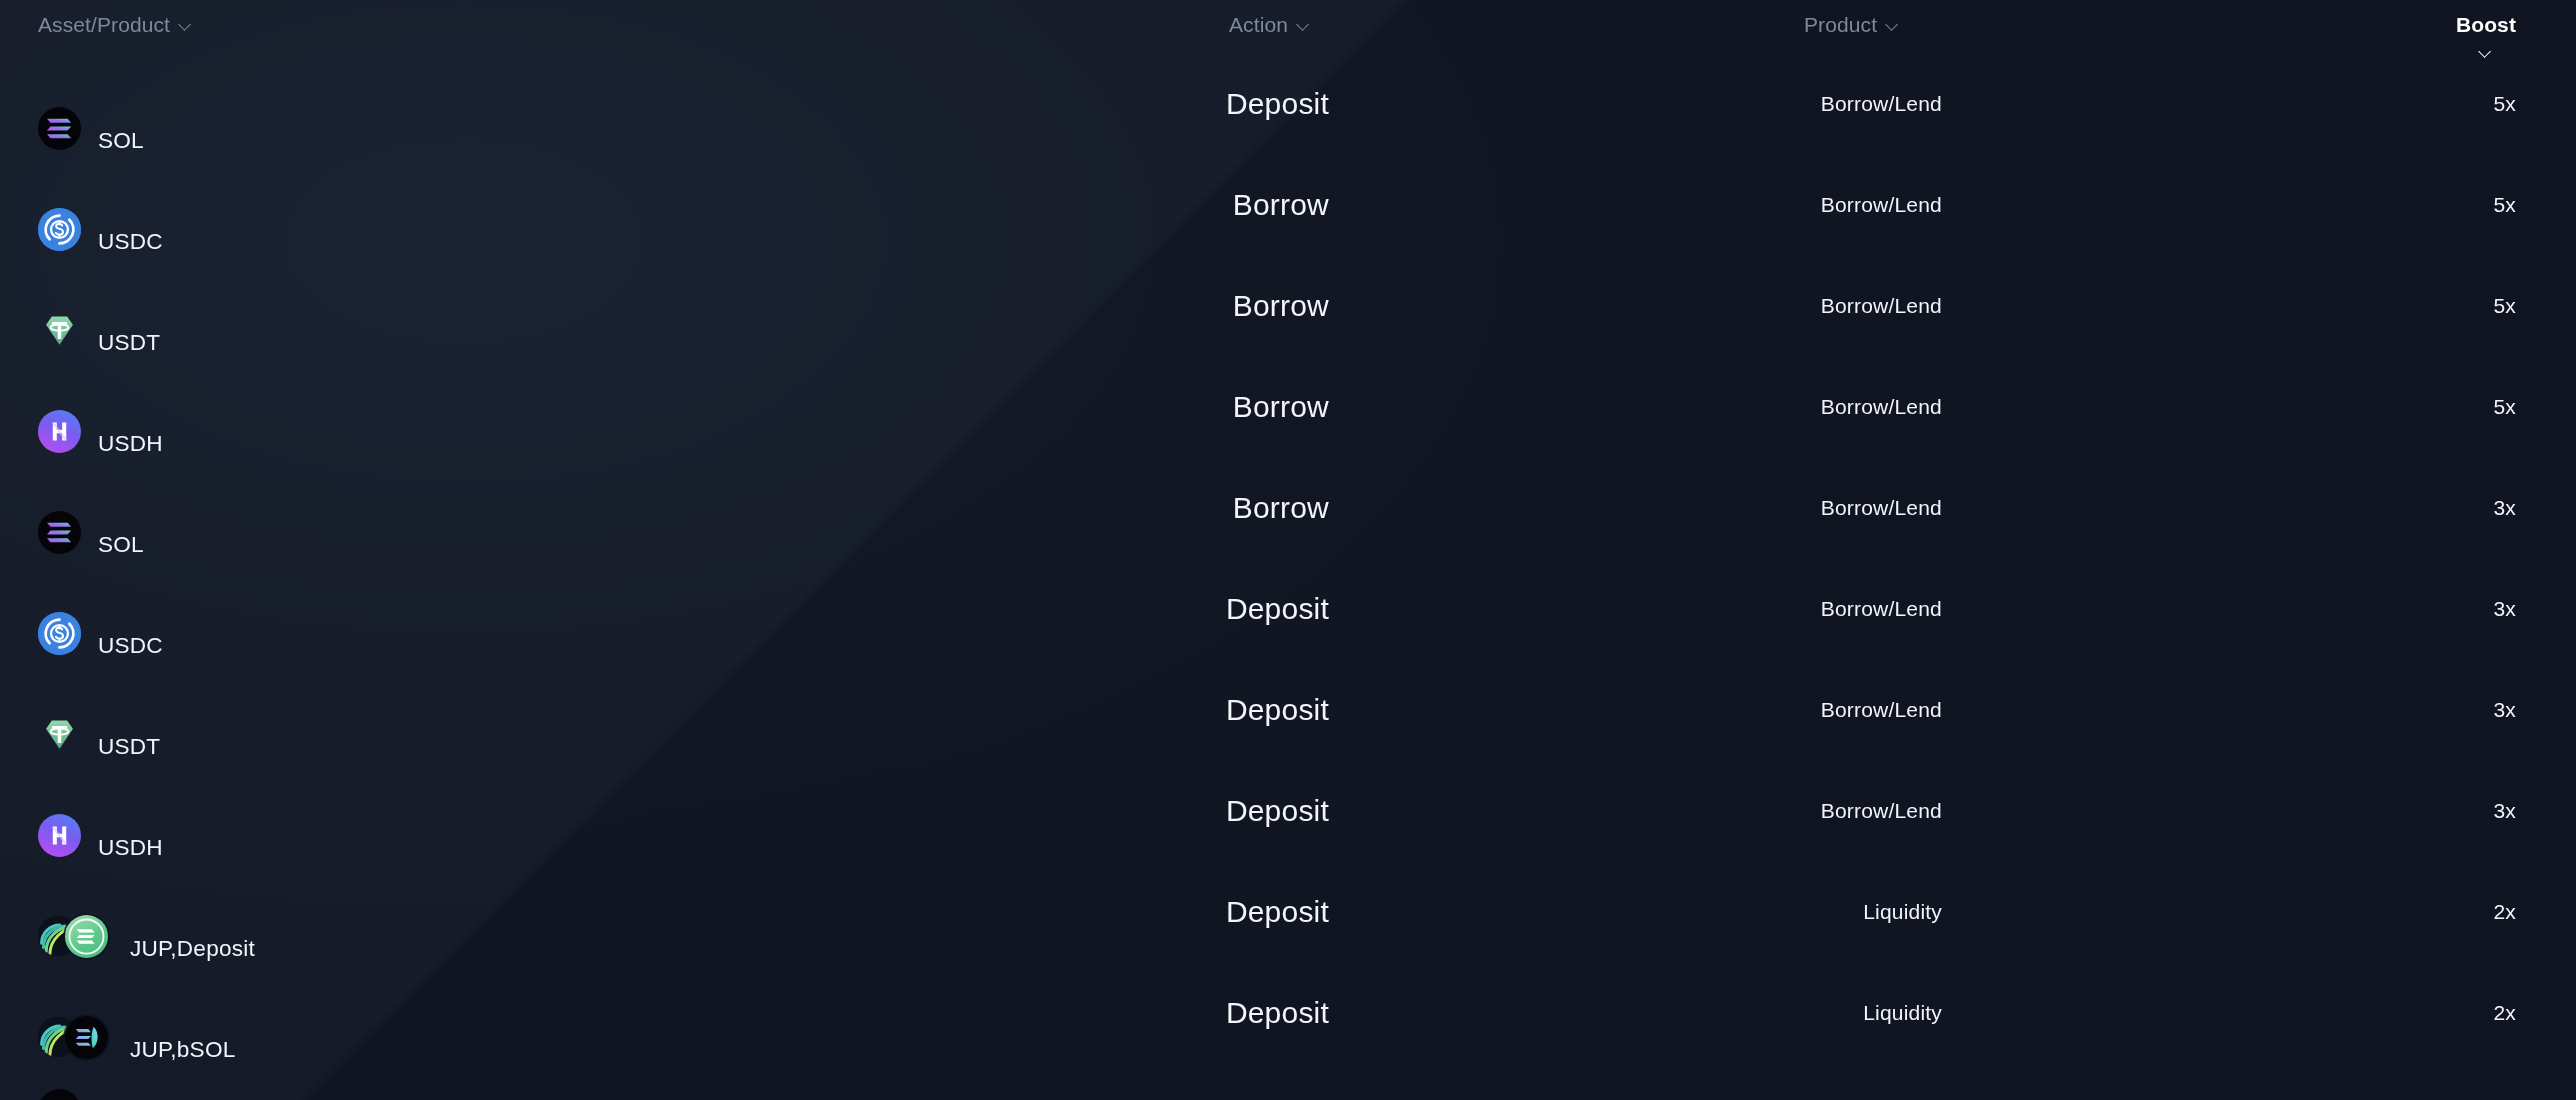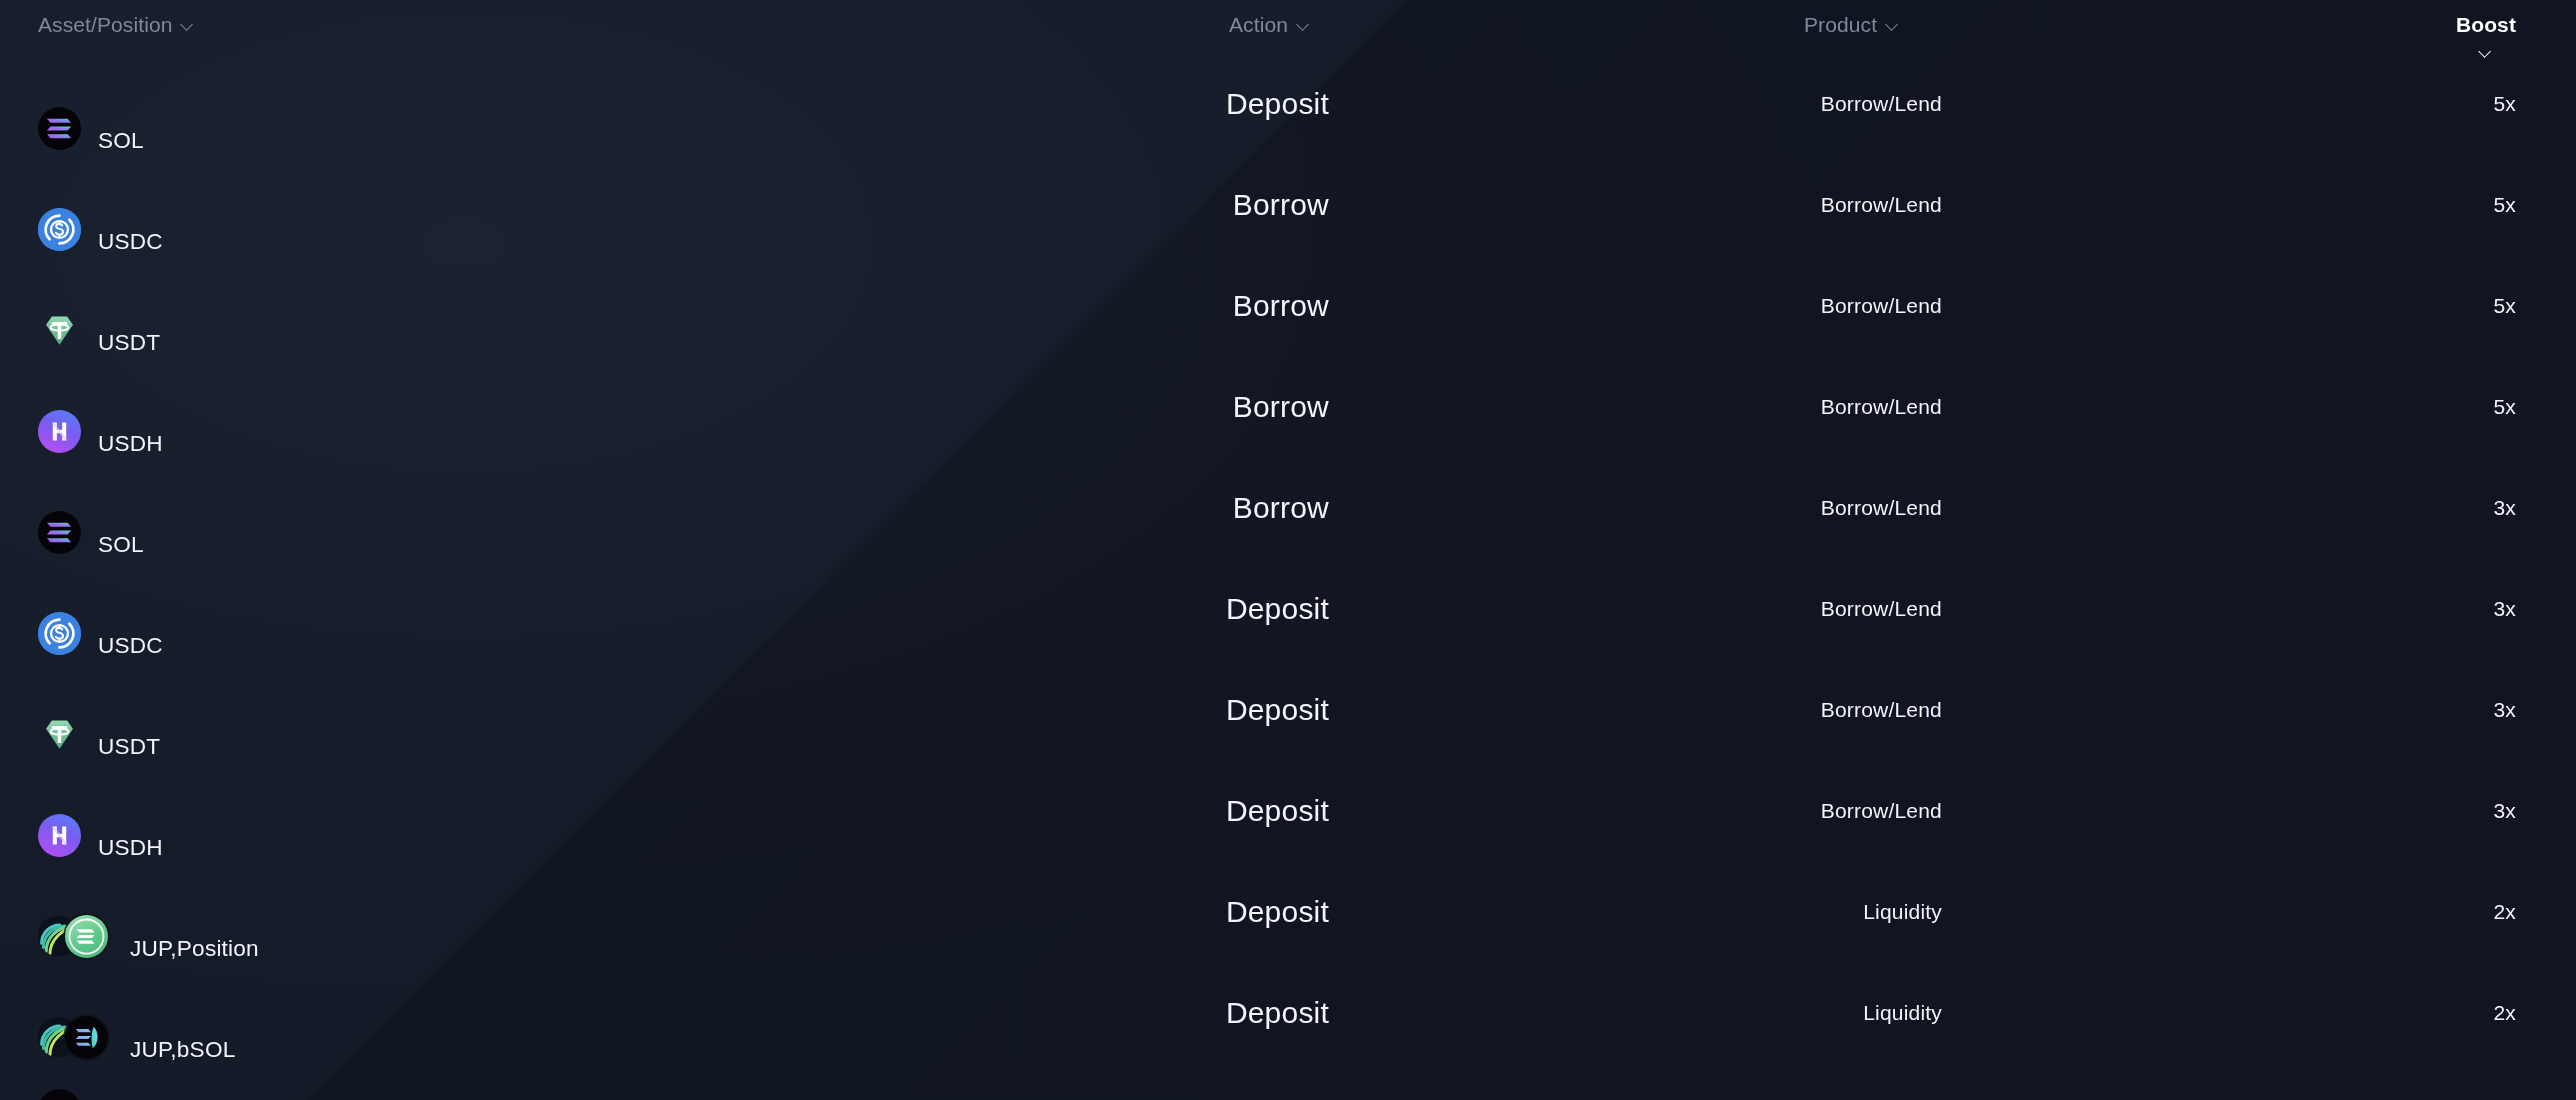--- a/index.html
+++ b/index.html
@@ -139,21 +139,21 @@
   }
   .partial-row .tok { top:0; }
 </style>
 </head>
 <body>
 
 <div id="app">
 
   <div class="thead">
     <div class="th th-asset">
-      <span>Asset/Position</span>
+      <span>Asset/Product</span>
       <span class="chev"></span>
     </div>
     <div class="th th-action">
       <span>Action</span>
       <span class="chev"></span>
     </div>
     <div class="th th-product">
       <span>Product</span>
       <span class="chev"></span>
     </div>
@@ -346,21 +346,21 @@
     </span>
     <span class="tok ic-jito">
       <svg width="43" height="43" viewBox="0 0 48 48">
         <circle cx="24" cy="24" r="19" fill="none" stroke="#ffffff" stroke-width="2" opacity="0.95"></circle>
         <path d="M16 19.5 L33 19.5 L30 16 L13 16 Z" fill="#ffffff"></path>
         <path d="M13 25.8 L30 25.8 L33 22.4 L16 22.4 Z" fill="#ffffff"></path>
         <path d="M16 32 L33 32 L30 28.6 L13 28.6 Z" fill="#ffffff"></path>
       </svg>
     </span>
   </span>
-          <span class="asset-label">JUP,Position</span>
+          <span class="asset-label">JUP,Deposit</span>
         </div>
         <div class="cell-action">Deposit</div>
         <div class="cell-product">Liquidity</div>
         <div class="cell-boost">2x</div>
       </div>
       <div class="row">
         <div class="cell-asset">
           <span class="iconwrap pair">
     <span class="tok ic-jup">
       <svg width="40" height="40" viewBox="0 0 44 44">

